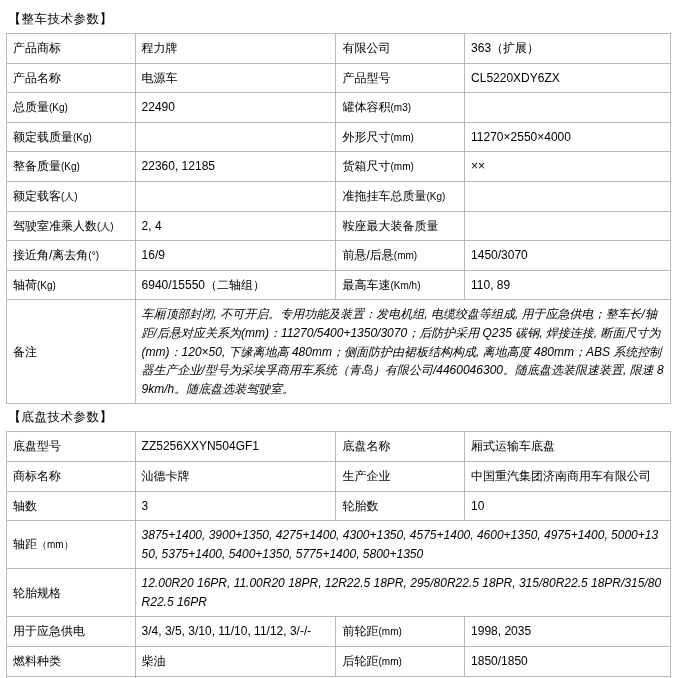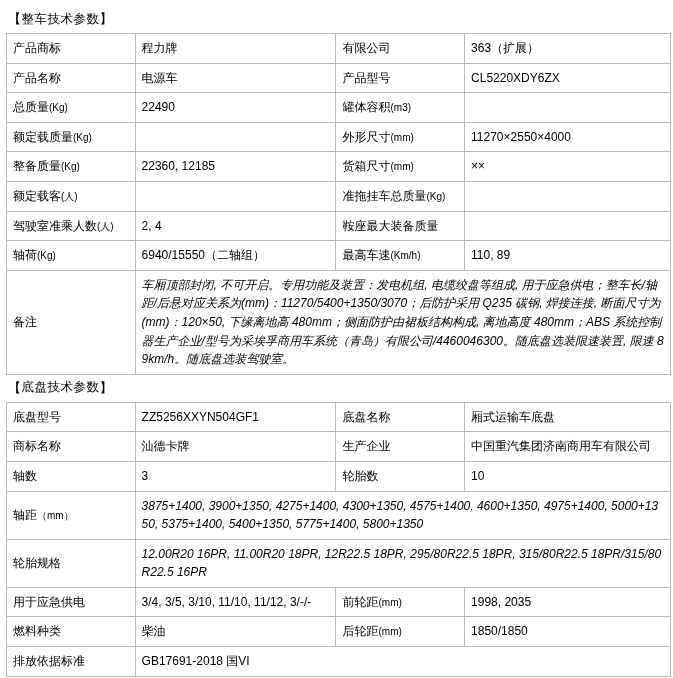--- a/index.html
+++ b/index.html
@@ -126,20 +126,26 @@
         <td class="lbl">准拖挂车总质量<span class="unit">(Kg)</span></td>
         <td></td>
       </tr>
       <tr>
         <td class="lbl">驾驶室准乘人数<span class="unit">(人)</span></td>
         <td>2, 4</td>
         <td class="lbl">鞍座最大装备质量</td>
         <td></td>
       </tr>
       <tr>
+        <td class="lbl">接近角/离去角<span class="unit">(°)</span></td>
+        <td>16/9</td>
+        <td class="lbl">前悬/后悬<span class="unit">(mm)</span></td>
+        <td>1450/3070</td>
+      </tr>
+      <tr>
         <td class="lbl">轴荷<span class="unit">(Kg)</span></td>
         <td>6940/15550（二轴组）</td>
         <td class="lbl">最高车速<span class="unit">(Km/h)</span></td>
         <td>110, 89</td>
       </tr>
       <tr>
         <td class="lbl">备注</td>
         <td class="note-cell" colspan="3">车厢顶部封闭, 不可开启。专用功能及装置：发电机组, 电缆绞盘等组成, 用于应急供电；整车长/轴距/后悬对应关系为(mm)：11270/5400+1350/3070；后防护采用 Q235 碳钢, 焊接连接, 断面尺寸为(mm)：120×50, 下缘离地高 480mm；侧面防护由裙板结构构成, 离地高度 480mm；ABS 系统控制器生产企业/型号为采埃孚商用车系统（青岛）有限公司/4460046300。随底盘选装限速装置, 限速 89km/h。随底盘选装驾驶室。</td>
       </tr>
     </tbody>

